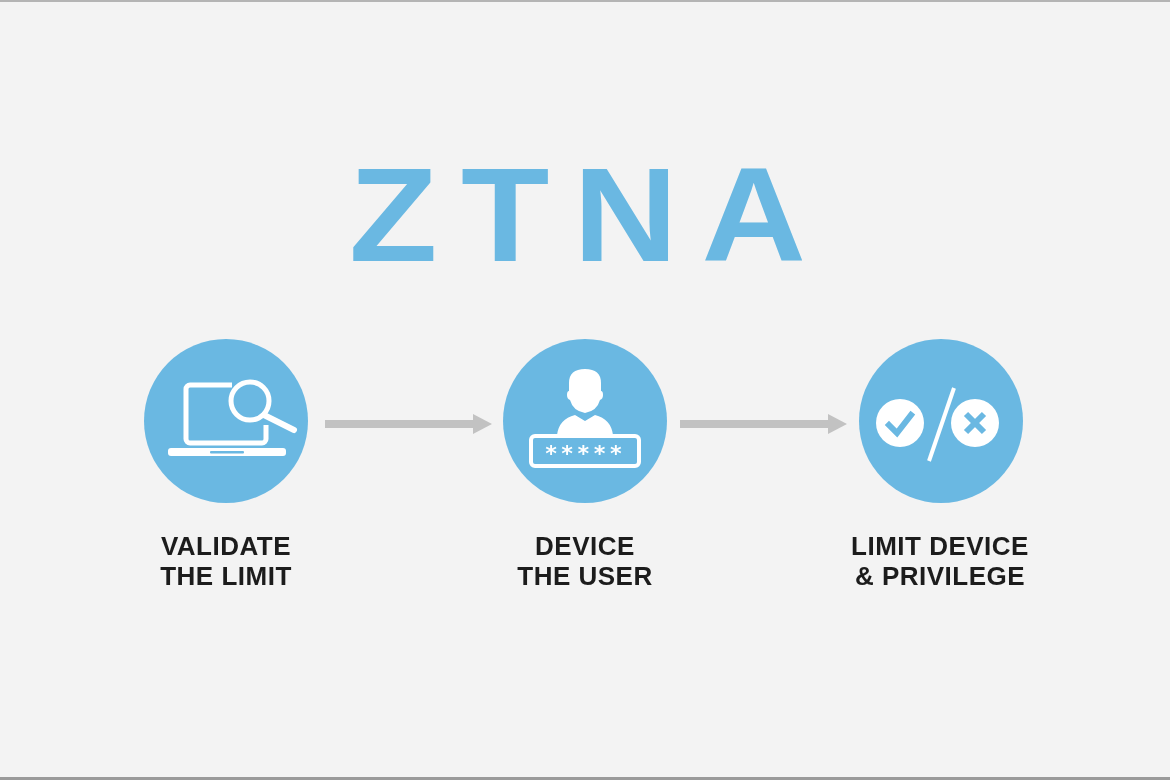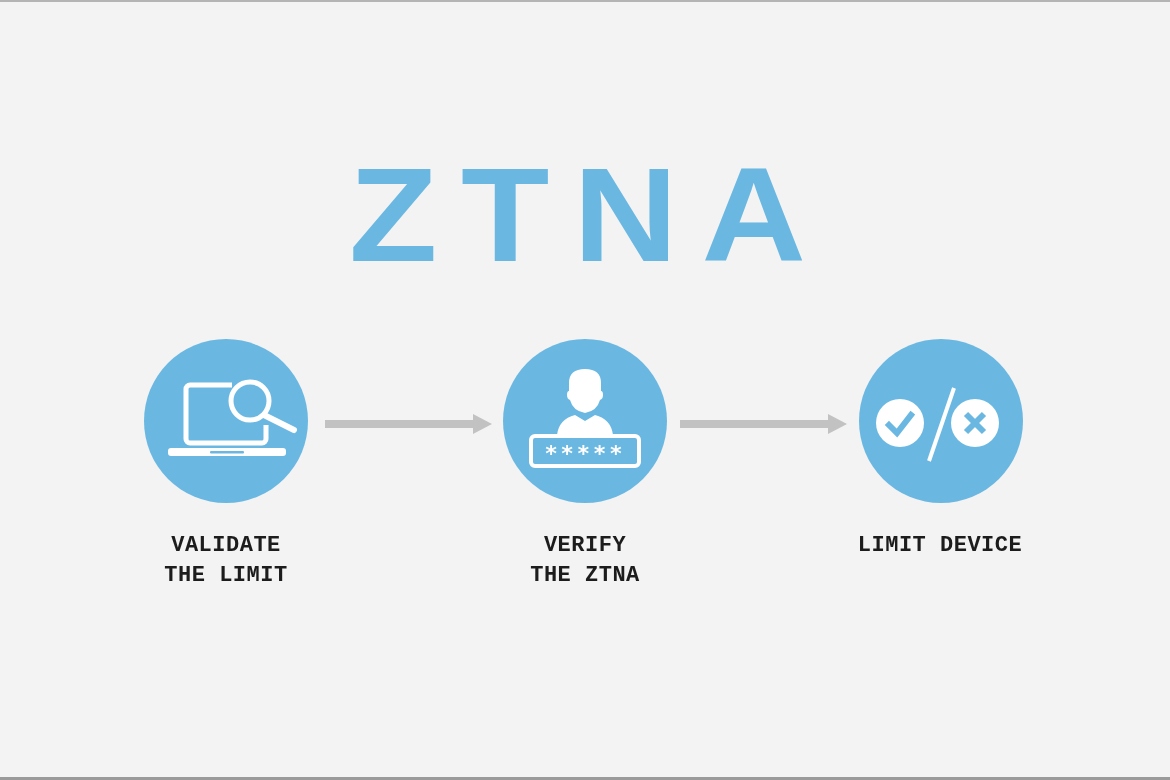--- a/index.html
+++ b/index.html
@@ -49,25 +49,24 @@
     .arrow {
       position: absolute;
       height: 20px;
     }
     .arrow svg { width: 100%; height: 100%; display: block; }
     .label {
       position: absolute;
       width: 300px;
       text-align: center;
       font-weight: 700;
-      font-size: 22px;
+      font-size: 26px;
       line-height: 30px;
       letter-spacing: 0.5px;
       color: #1c1c1c;
-      font-family: Liberation Mono, monospace;
     }
     .label span { display: block; }
   </style>
 </head>
 <body>
 
 <div class="frame-top"></div>
 
 <div class="title">ZTNA</div>
 
@@ -123,21 +122,22 @@
     <line x1="125" y1="75" x2="107" y2="93" stroke="#6ab8e2" stroke-width="6"></line>
   </svg>
 </div>
 
 <div class="label" style="left:76px; top:531px;">
   <span>VALIDATE</span>
   <span>THE LIMIT</span>
 </div>
 
 <div class="label" style="left:435px; top:531px;">
-  <span>VERIFY</span>
-  <span>THE ZTNA</span>
+  <span>DEVICE</span>
+  <span>THE USER</span>
 </div>
 
 <div class="label" style="left:790px; top:531px;">
   <span>LIMIT DEVICE</span>
+  <span>&amp; PRIVILEGE</span>
 </div>
 
 <div class="frame-bottom"></div>
 
 </body></html>

